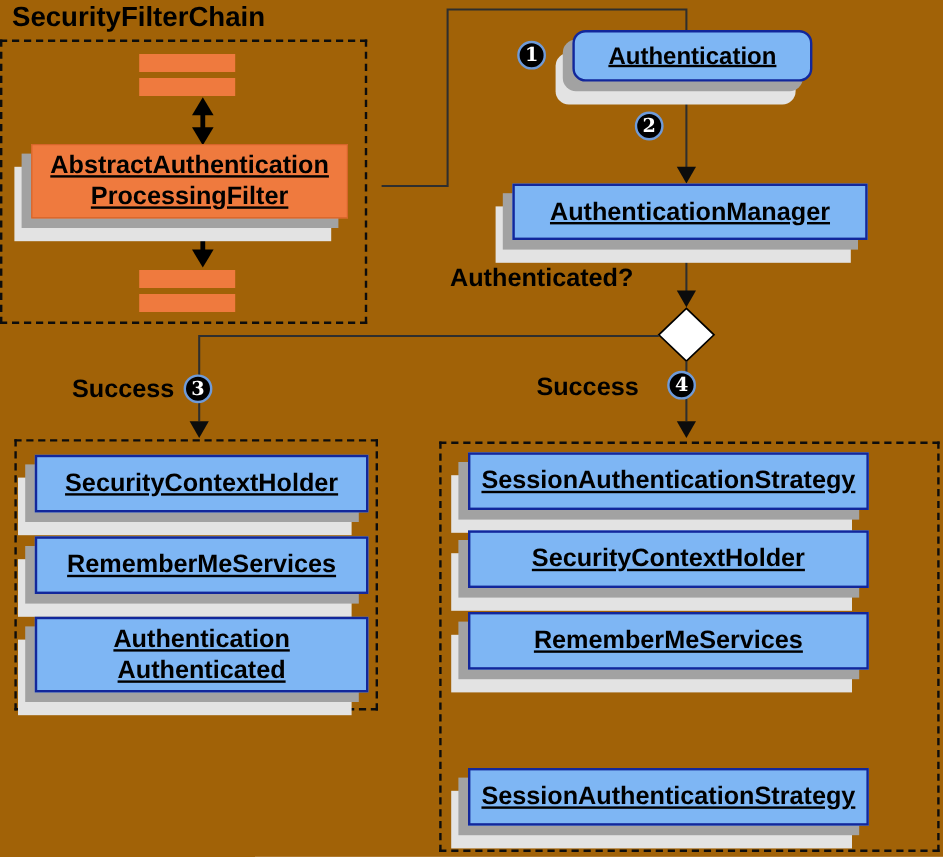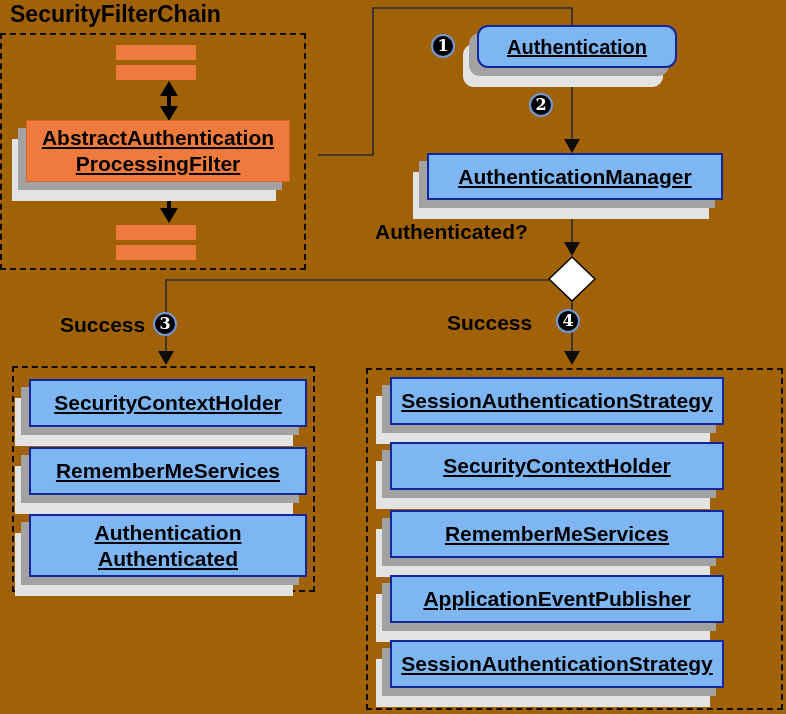--- a/index.html
+++ b/index.html
@@ -208,17 +208,16 @@
     <div class="box blue shadowed item" style="top:146px; height:63px;">
       <span>Authentication</span>
       <span>Authenticated</span>
     </div>
   </div>
 
   <div class="dashed" id="success-box">
     <div class="box blue shadowed item-wide" style="top:7px;">SessionAuthenticationStrategy</div>
     <div class="box blue shadowed item-wide" style="top:72px;">SecurityContextHolder</div>
     <div class="box blue shadowed item-wide" style="top:140px;">RememberMeServices</div>
-    <div class="box blue shadowed item-wide" style="top:205px;">ApplicationEventPublisher</div>
     <div class="box blue shadowed item-wide" style="top:270px;">SessionAuthenticationStrategy</div>
   </div>
 
 </div>
 
 </body></html>

